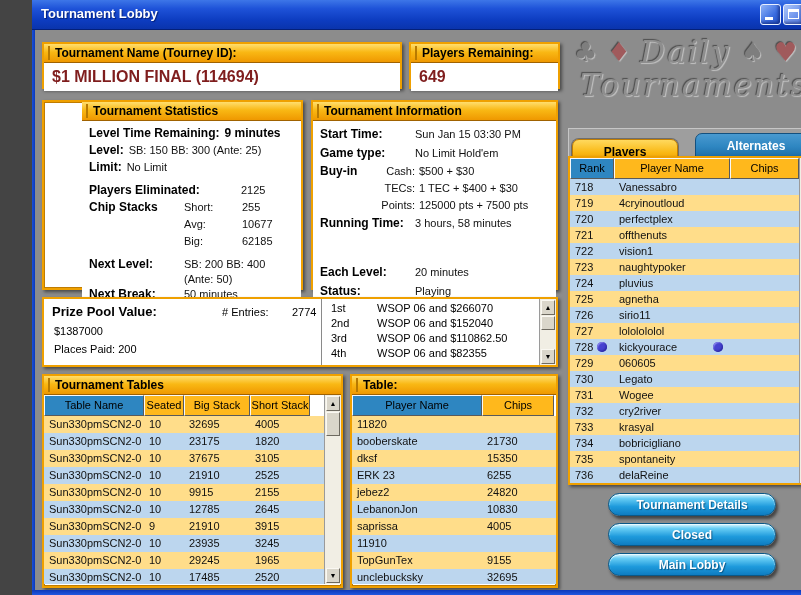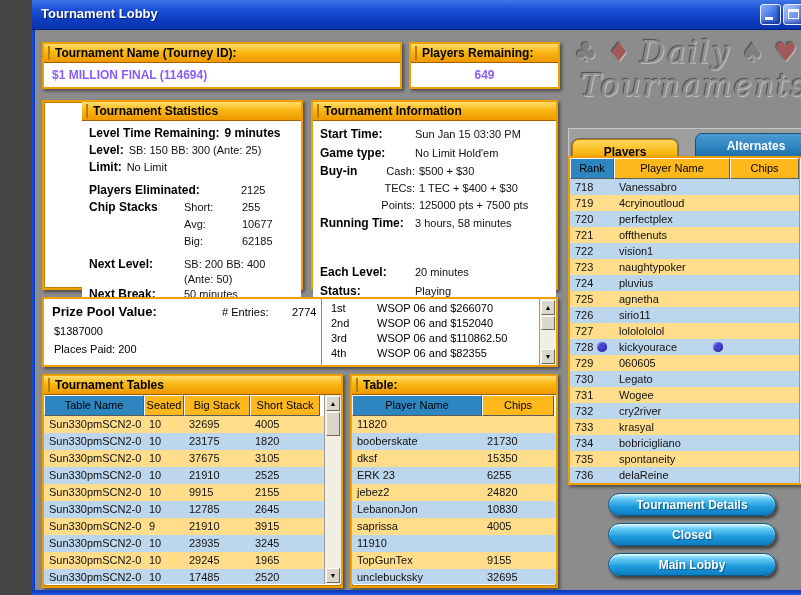--- a/index.html
+++ b/index.html
@@ -43,22 +43,22 @@
   .panel-title{
     position:relative;height:19px;line-height:19px;
     background:linear-gradient(180deg,#FFDE6E 0%,#F9B814 45%,#EF9800 100%);
     border-bottom:1px solid #A06200;color:#000;font-size:12px;font-weight:bold;
     padding-left:11px;box-sizing:border-box;white-space:nowrap;overflow:hidden;
   }
   .panel-title::before{content:'';position:absolute;left:4px;top:2px;bottom:2px;width:2px;background:#B87A00;}
   .panel-body{position:relative;background:#FFF;overflow:hidden;}
 
   
-  .field-value{font-weight:bold;font-size:12px;color:#8b5cf6;padding:5px 8px;}
-  .centered{text-align:center;}
+  .field-value{font-weight:bold;font-size:16px;color:#7f1d1d;padding:5px 8px;}
+  .centered{text-align:left;}
 
   
   .logo{position:absolute;left:538px;top:34px;width:258px;height:90px;
     font-family:"DejaVu Serif",serif;font-style:italic;color:#8E8E8E;}
   .logo .ln1{font-size:31px;line-height:36px;padding-left:4px;}
   .logo .ln2{font-size:31px;line-height:34px;padding-left:10px;margin-top:-2px;}
   .logo .script{text-shadow:1px 1px 1px #C2C2C2,-1px -1px 1px #4E4E4E;letter-spacing:2px;}
   .suit{font-style:normal;font-size:26px;vertical-align:2px;
     text-shadow:1px 1px 1px #C2C2C2,-1px -1px 1px #4E4E4E;}
   .suit.gray{color:#7E7E7E;}
@@ -87,21 +87,21 @@
   .trow{display:flex;}
   .h17{height:17px;line-height:17px;}
   .h16{height:16px;line-height:16px;}
   .row-gold{background:#FFDD8A;}
   .row-blue{background:#BCD6EE;}
   .cell{font-size:11px;color:#111;padding-left:5px;box-sizing:border-box;white-space:nowrap;overflow:hidden;flex:none;}
   
   .tt .c1,.tt-h1{width:100px;}
   .tt .c2,.tt-h2{width:40px;}
   .tt .c3,.tt-h3{width:66px;}
-  .tt .c4,.tt-h4{width:70px;}
+  .tt .c4,.tt-h4{width:60px;}
   
   .tp .c1,.tp-h1{width:130px;}
   .tp .c2,.tp-h2{width:72px;}
   
   .pl .pc1,.pl-h1{width:44px;}
   .pl .pc2,.pl-h2{width:116px;}
   .pl .pc3,.pl-h3{width:69px;}
   .dot{float:right;width:10px;height:10px;border-radius:50%;margin:3px 7px 0 0;
     background:#4743D0;box-shadow:inset -1px -1px 2px #2A28A0,inset 1px 1px 1px #8884EC;}
 

